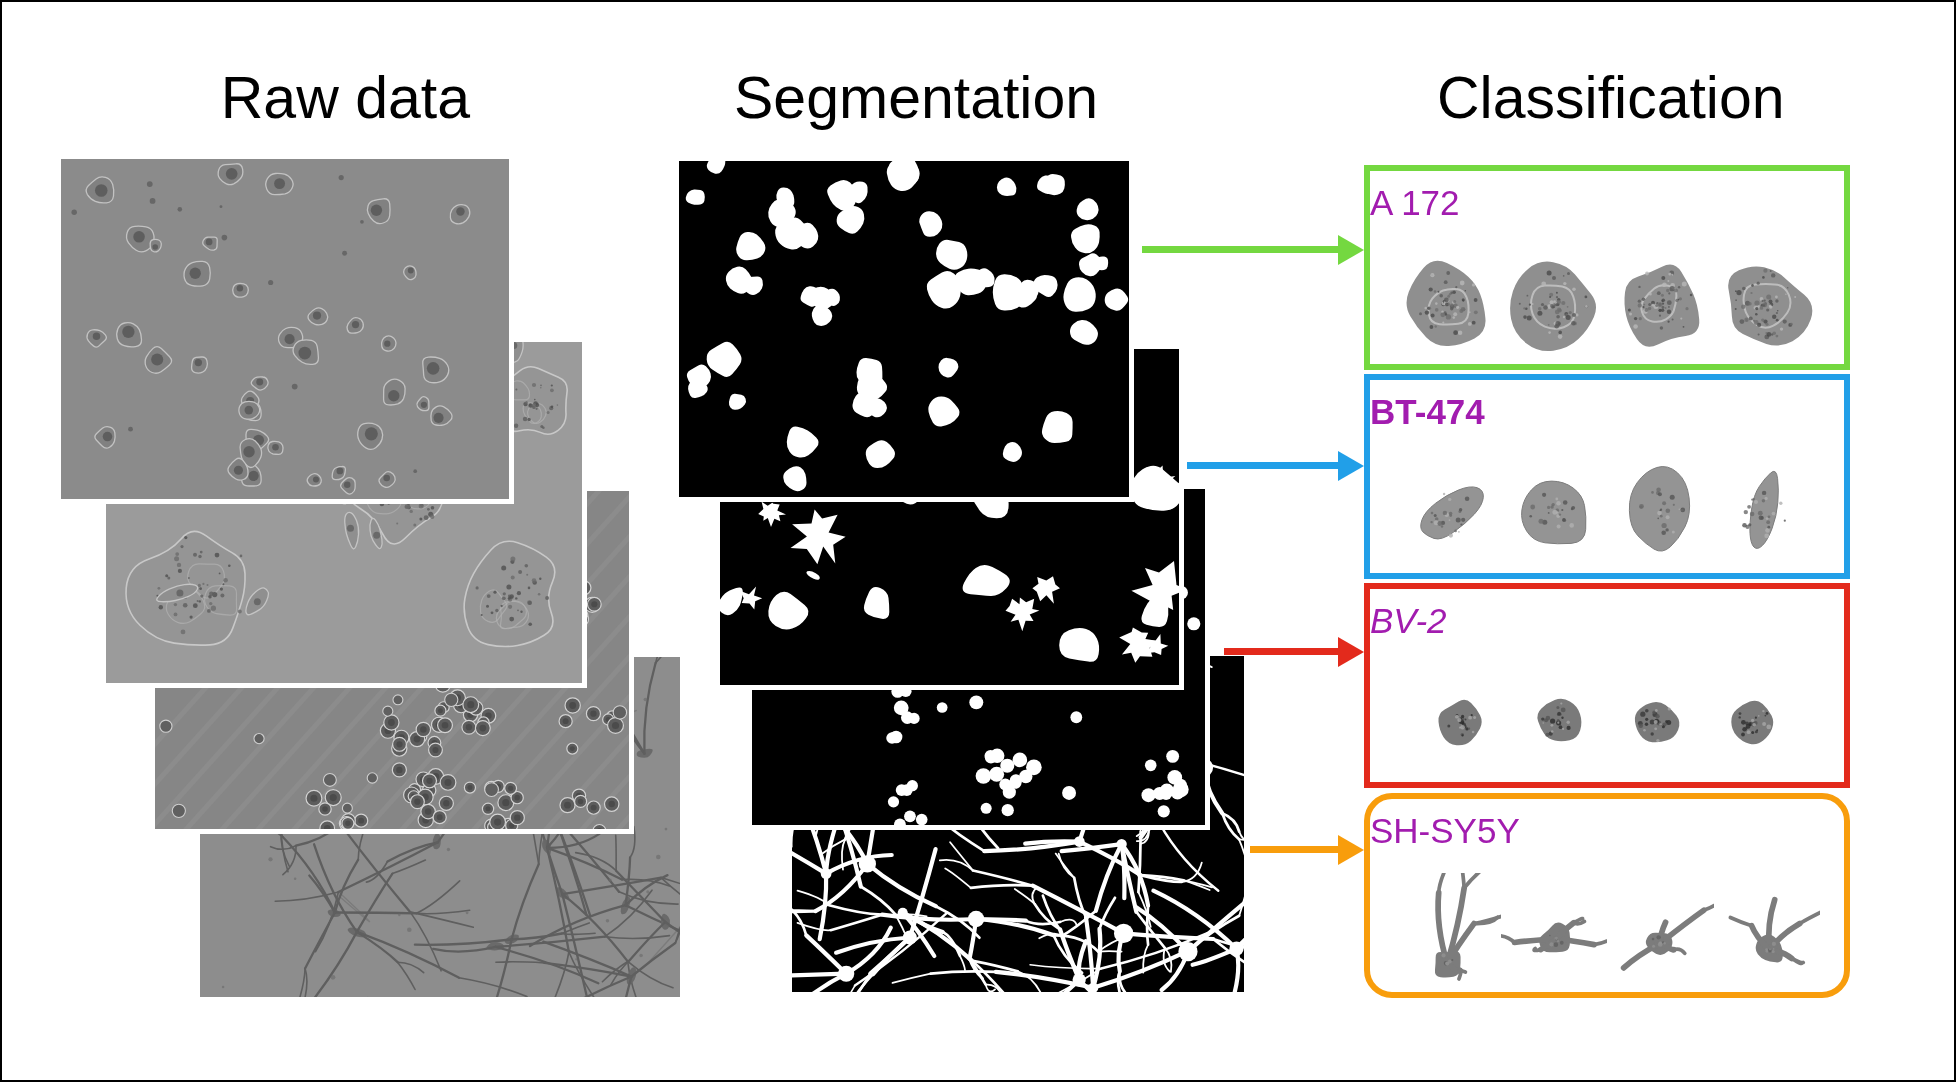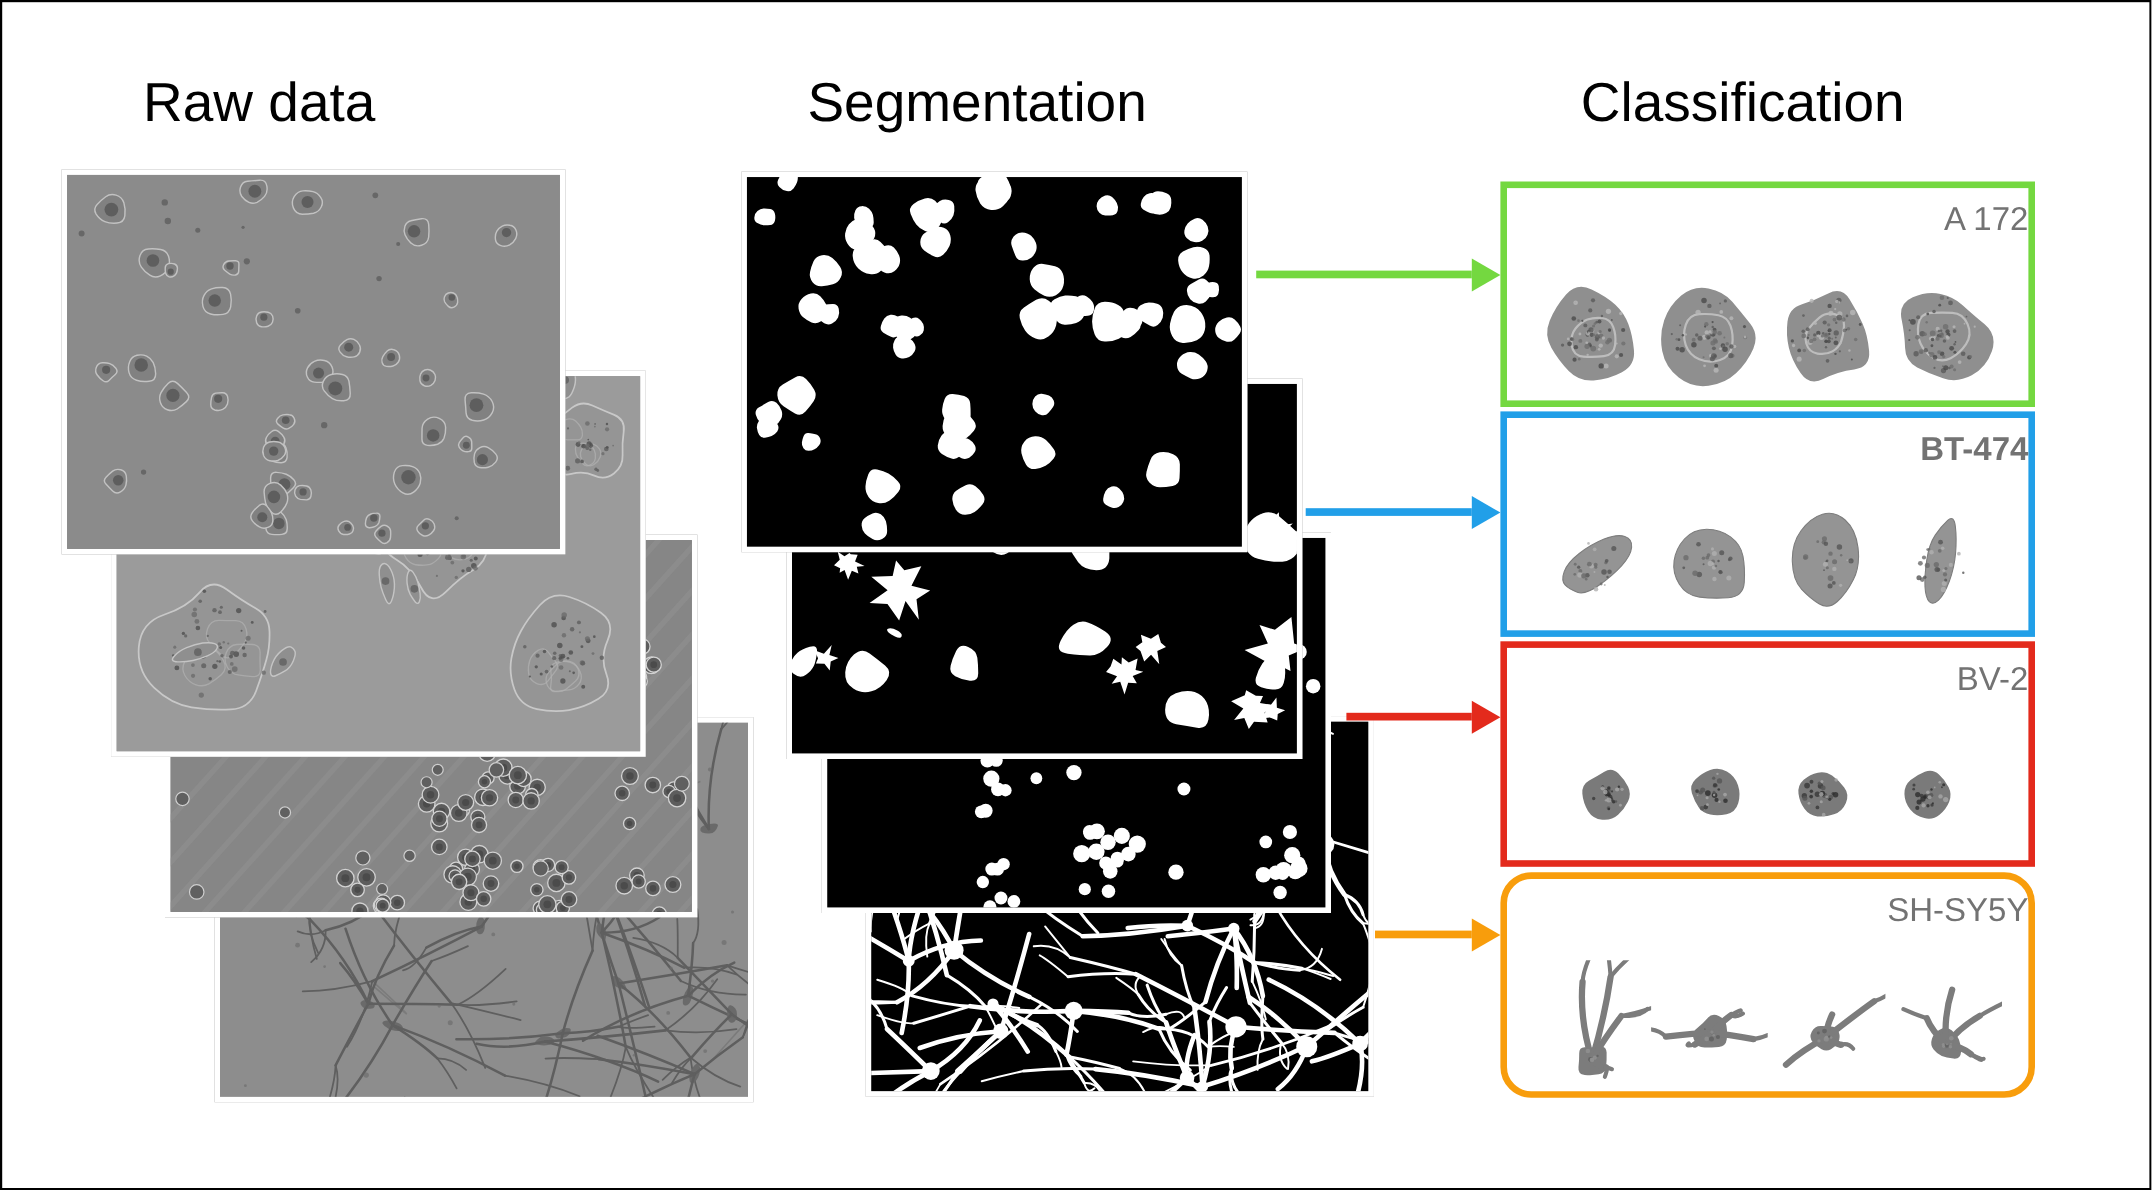--- a/index.html
+++ b/index.html
@@ -2,22 +2,22 @@
 <html><head>
 <meta charset="utf-8">
 <style>
   html,body{margin:0;padding:0;background:#fff;}
   .canvas{
     position:relative;width:1956px;height:1082px;box-sizing:border-box;
     border:2px solid #000;background:#fff;overflow:hidden;
     font-family:"Liberation Sans",sans-serif;
   }
   .title{
-    position:absolute;top:64px;width:340px;text-align:left;
-    font-size:50px;color:#000;line-height:1.1;white-space:nowrap;
+    position:absolute;top:64px;width:340px;text-align:right;
+    font-size:59px;color:#000;line-height:1.1;white-space:nowrap;
   }
   #title-raw{left:128px;}
   #title-seg{left:732px;}
   #title-class{left:1435px;}
 
   .panel{position:absolute;border:5px solid #fff;background:#888;font-size:0;}
   .panel svg{display:block;}
   #raw1{left:54px;top:152px;z-index:24;}
   #raw2{left:99px;top:335px;z-index:23;}
   #raw3{left:148px;top:484px;z-index:22;}
@@ -37,21 +37,21 @@
   #arrow1{left:1185px;top:460px;width:151px;}
   #arrow2{left:1222px;top:646px;width:114px;}
   #arrow3{left:1248px;top:844px;width:88px;}
 
   .cbox{
     position:absolute;left:1362px;width:486px;height:205px;box-sizing:border-box;
     border:6px solid #000;background:#fff;z-index:25;
   }
   #cbox0{top:163px;} #cbox1{top:372px;} #cbox2{top:581px;} #cbox3{top:791px;border-radius:28px;}
   .cbox-label{
-    margin-top:14px;text-align:right;font-size:30px;color:#737373;line-height:1;
+    margin-top:14px;text-align:left;font-size:35px;color:#a21caf;line-height:1;
   }
   .cell-row{
     position:absolute;left:0;right:0;top:74px;height:118px;
     display:flex;align-items:center;justify-content:space-evenly;padding:0 24px;
   }
   .cell-row svg{display:block;}
 </style>
 </head>
 <body>
 
@@ -1899,21 +1899,21 @@
           <circle cx="47.4" cy="36.7" r="1.7" fill="#6a6a6a" opacity="0.8"></circle>
           <circle cx="52.8" cy="63.2" r="1.4" fill="#555555" opacity="0.8"></circle>
           <circle cx="52.2" cy="58.2" r="1.9" fill="#6a6a6a" opacity="0.8"></circle>
           <circle cx="33.1" cy="42.8" r="1.9" fill="#6a6a6a" opacity="0.8"></circle>
           <circle cx="44.9" cy="53.8" r="2.3" fill="#555555" opacity="0.8"></circle>
           <circle cx="40.0" cy="38.0" r="2.0" fill="#b0b0b0" opacity="0.8"></circle>
           <circle cx="64.8" cy="39.3" r="1.7" fill="#b0b0b0" opacity="0.8"></circle>
         </svg>
     </div>
   </div>
-  <div class="cbox" id="cbox2" style="border-color: rgb(227, 42, 28);">
+  <div class="cbox" id="cbox2" style="border-color: rgb(227, 42, 28); font-style: italic;">
     <div class="cbox-label">BV-2</div>
     <div class="cell-row">
       <svg width="62" height="62" viewBox="0 0 62 62">
           <path d="M50.1,24.3Q53.3,31.0 50.0,37.6Q46.8,44.3 41.0,49.7Q35.2,55.0 26.6,54.2Q18.1,53.4 13.6,46.2Q9.2,38.9 8.5,30.7Q7.8,22.5 14.7,18.6Q21.6,14.7 28.5,10.5Q35.3,6.3 41.1,12.0Q46.9,17.7 50.1,24.3Z" fill="#7a7a7a"></path>
           <circle cx="34.6" cy="35.5" r="2.0" fill="#383838" opacity="0.8"></circle>
           <circle cx="32.4" cy="31.0" r="1.9" fill="#2d2d2d" opacity="0.8"></circle>
           <circle cx="31.7" cy="28.5" r="1.0" fill="#383838" opacity="0.8"></circle>
           <circle cx="32.3" cy="27.7" r="2.1" fill="#555555" opacity="0.8"></circle>
           <circle cx="18.8" cy="34.9" r="1.5" fill="#383838" opacity="0.8"></circle>
           <circle cx="32.3" cy="43.6" r="1.7" fill="#555555" opacity="0.8"></circle>

